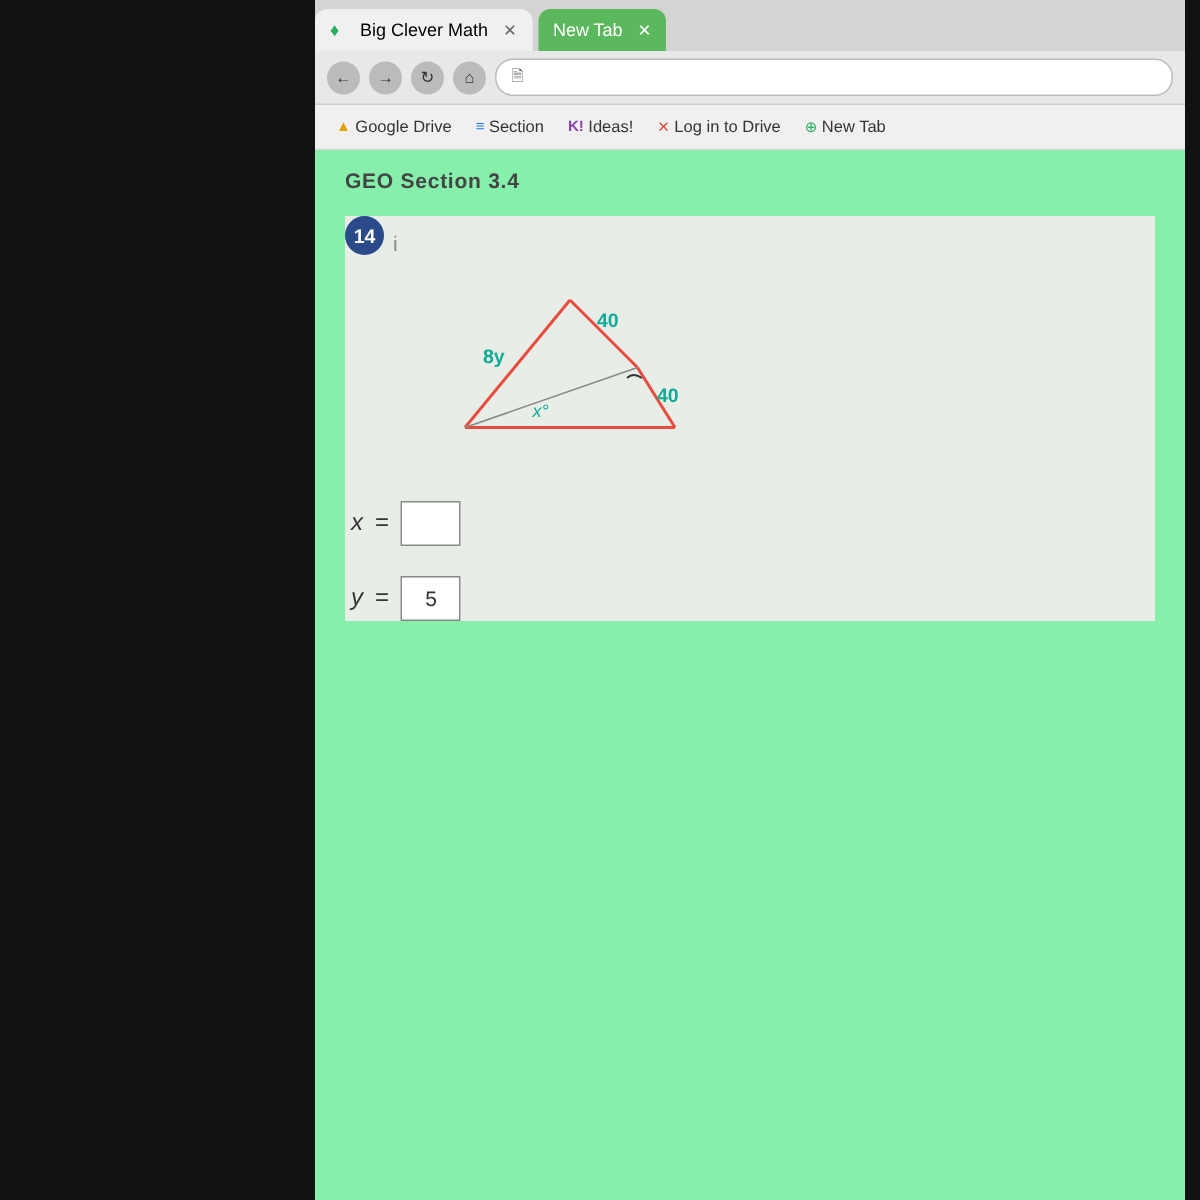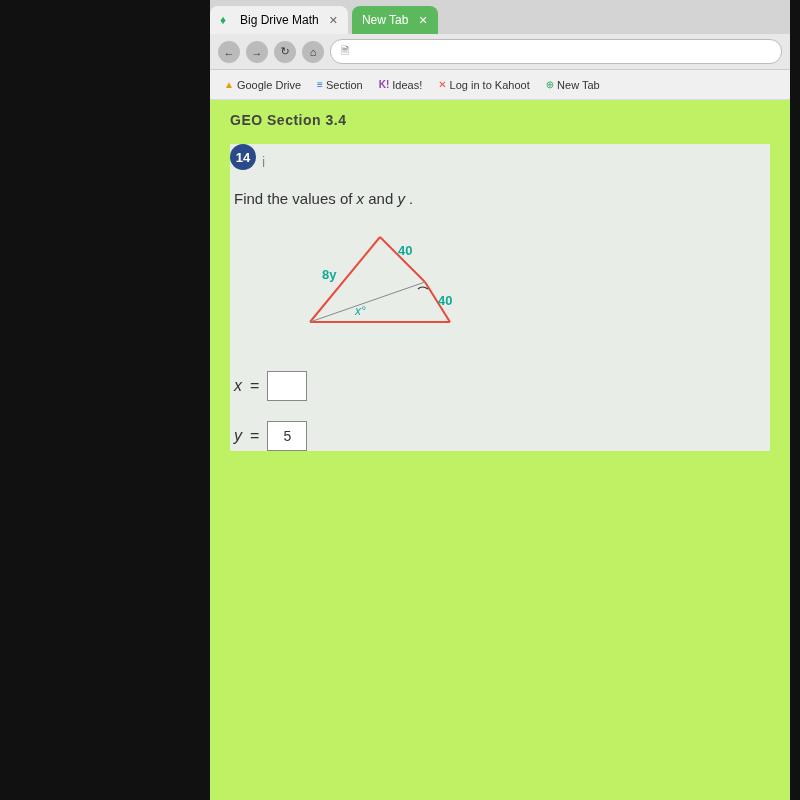--- a/index.html
+++ b/index.html
@@ -131,21 +131,21 @@
       color: #333;
       padding: 2px 6px;
       border-radius: 3px;
       cursor: pointer;
     }
     .bk-icon { font-size: 10px; }
 
     
     .page-content {
       flex: 1;
-      background: #bef264;
+      background: #86efac;
       overflow: hidden;
       padding: 12px 20px 4px 20px;
     }
 
     .page-header {
       font-size: 14px;
       font-weight: bold;
       color: #444;
       margin-bottom: 16px;
       letter-spacing: 0.5px;
@@ -234,21 +234,21 @@
 
 <div class="left-panel"></div>
 
 <div class="right-panel"></div>
 
 <div class="browser">
 
   <div class="tab-bar">
     <div class="tab active">
       <span class="tab-icon" style="color:#27ae60;">♦</span>
-      <span class="tab-label">Big Drive Math</span>
+      <span class="tab-label">Big Clever Math</span>
       <span class="tab-close">✕</span>
     </div>
     <div class="tab inactive" style="background:#5cb85c; color:#fff; border-radius:8px 8px 0 0; margin-left:4px;">
       <span class="tab-label">New Tab</span>
       <span class="tab-close" style="color:#fff;">✕</span>
     </div>
   </div>
 
   <div class="address-bar">
     <div class="nav-btn">←</div>
@@ -268,41 +268,38 @@
     <div class="bookmark-item">
       <span class="bk-icon" style="color:#1a73e8;">≡</span>
       <span>Section</span>
     </div>
     <div class="bookmark-item">
       <span class="bk-icon" style="color:#8e44ad; font-weight:bold;">K!</span>
       <span>Ideas!</span>
     </div>
     <div class="bookmark-item">
       <span class="bk-icon" style="color:#e74c3c;">✕</span>
-      <span>Log in to Kahoot</span>
+      <span>Log in to Drive</span>
     </div>
     <div class="bookmark-item">
       <span class="bk-icon" style="color:#27ae60;">⊕</span>
       <span>New Tab</span>
     </div>
   </div>
 
   <div class="page-content">
 
     <div class="page-header">GEO Section 3.4</div>
 
     <div class="question-block">
       <div class="question-row">
         <span class="question-number">14</span>
         <span class="info-icon">i</span>
       </div>
 
-      <div class="question-text">
-        Find the values of <em>x</em> and <em>y</em> .
-      </div>
 
       <div class="diagram-container">
         <svg class="triangle-diagram" viewBox="0 0 220 120">
 
           <line x1="60" y1="95" x2="130" y2="10" stroke="#e74c3c" stroke-width="2"></line>
 
           <line x1="130" y1="10" x2="175" y2="55" stroke="#e74c3c" stroke-width="2"></line>
 
           <line x1="60" y1="95" x2="200" y2="95" stroke="#e74c3c" stroke-width="2"></line>
 

